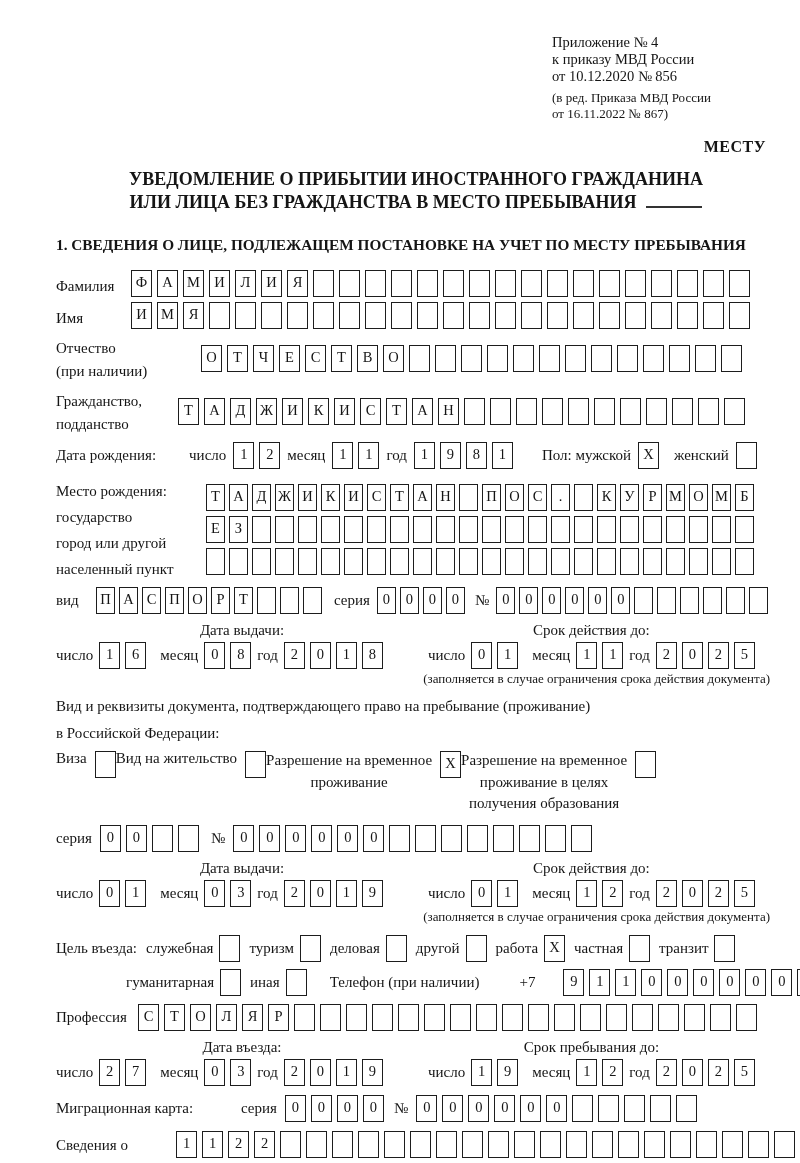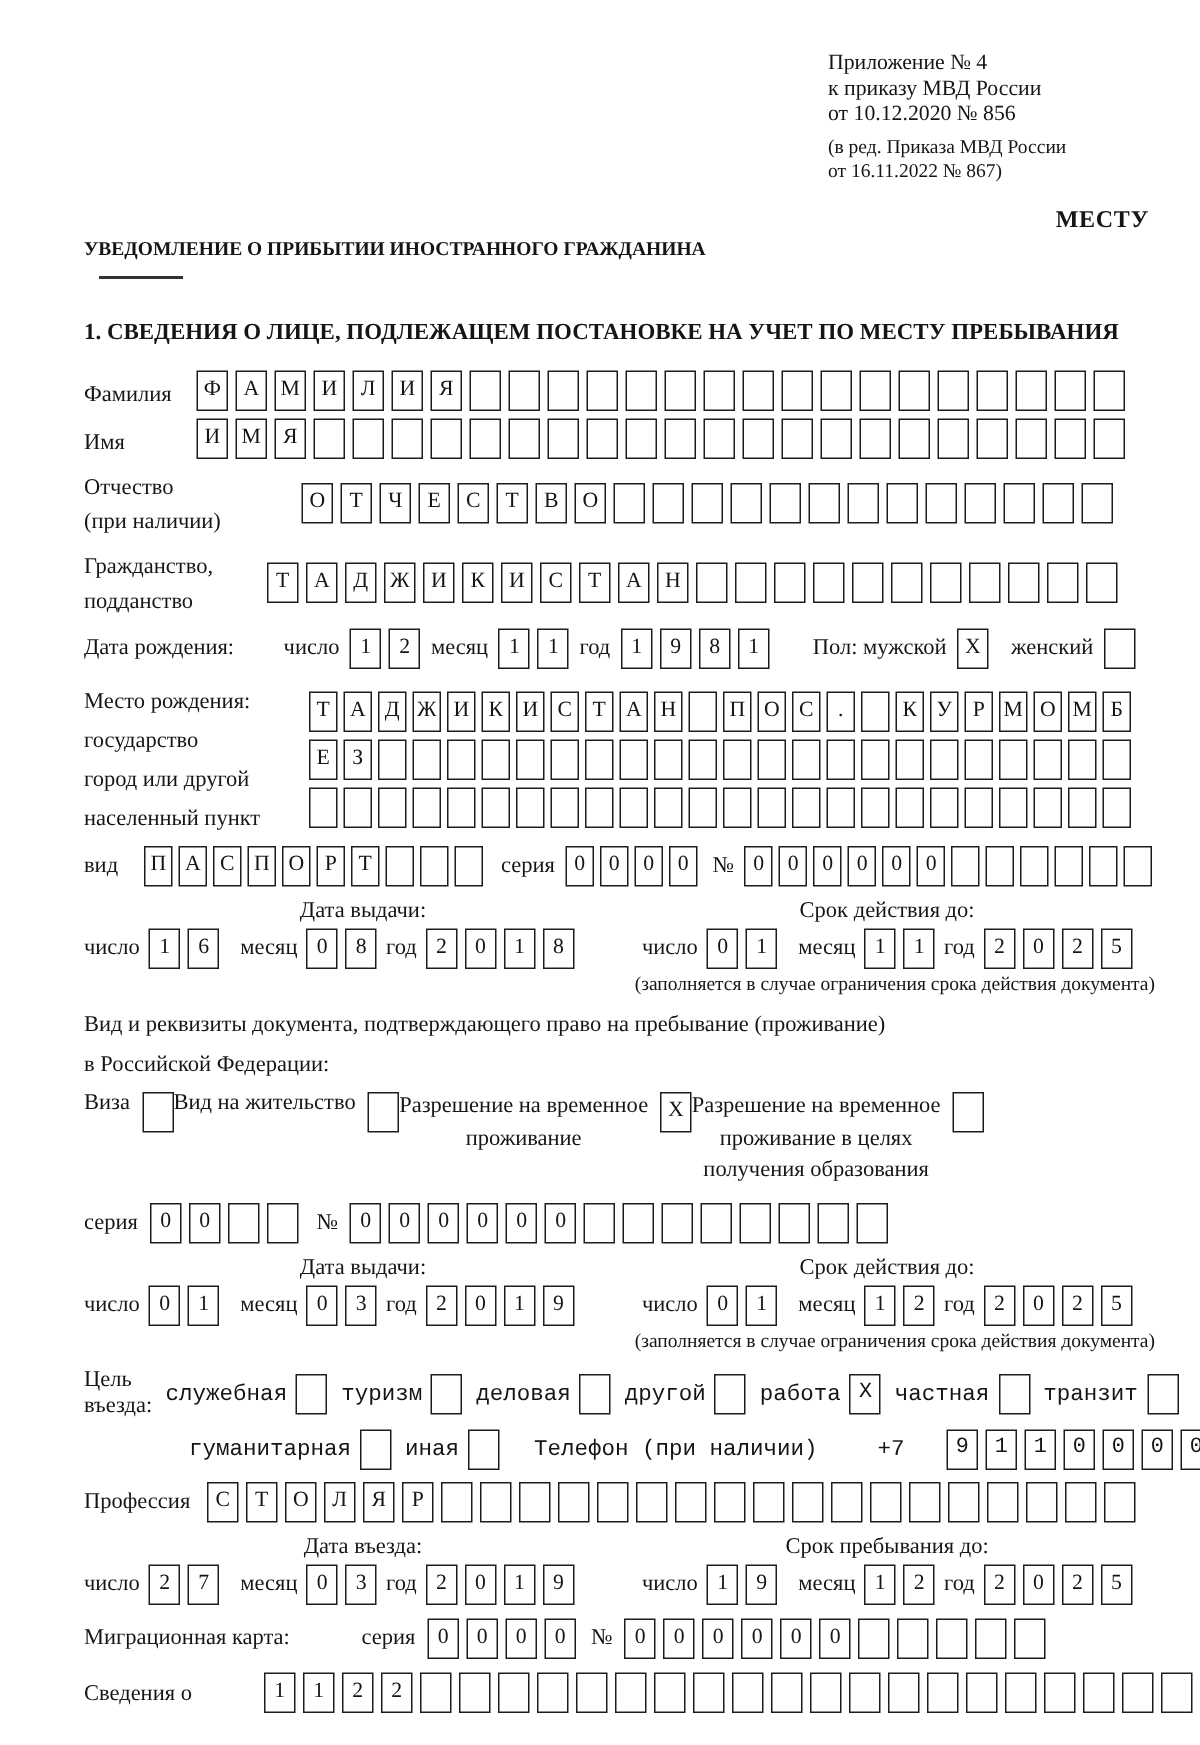--- a/index.html
+++ b/index.html
@@ -3,21 +3,21 @@
 <meta charset="utf-8">
 <style>
   html,body{margin:0;padding:0;background:#ffffff;}
   body{width:800px;font-family:"Liberation Serif","DejaVu Serif",serif;color:#151515;}
   .page{box-sizing:border-box;width:800px;height:1163px;padding:34px 24px 10px 56px;overflow:hidden;background:#fff;}
 
   
   .annex{width:212px;margin-left:auto;margin-right:12px;font-size:14.5px;line-height:1.18;}
   .annex-note{margin-top:5px;font-size:13px;line-height:1.2;}
   .forma{margin-top:16px;margin-right:10px;text-align:right;font-weight:bold;font-size:16px;letter-spacing:.5px;}
-  .title{margin-top:2px;text-align:left;font-weight:bold;font-size:13px;line-height:1.3;}
+  .title{margin-top:12px;text-align:center;font-weight:bold;font-size:18px;line-height:1.3;}
   .title-underline{display:inline-block;width:56px;border-bottom:2px solid #333;margin-left:10px;vertical-align:baseline;}
   .section1{margin-top:22px;font-weight:bold;font-size:15.3px;}
 
   
   .row{display:flex;align-items:center;margin-bottom:5px;}
   .vcenter{align-items:center;}
   .lbl{font-size:15px;flex:none;padding-top:5px;}
   .lbl2{display:flex;flex-direction:column;font-size:15px;flex:none;line-height:1.5;padding-top:3px;}
   .cells{display:inline-flex;gap:5px;flex:none;}
   .cell{box-sizing:border-box;flex:none;width:21px;height:27px;border:1.8px solid #1d1d1d;text-align:center;font-size:14.5px;line-height:23px;background:#fff;}
@@ -40,42 +40,42 @@
   .note-right{text-align:right;font-size:13px;margin:2px 6px 6px 0;}
 
   .intro{font-size:15px;line-height:1.75;margin-top:6px;}
 
   .options-row{display:flex;align-items:flex-start;gap:0;margin-top:4px;}
   .opt{display:flex;align-items:flex-start;gap:8px;font-size:15px;}
   .optlines{display:flex;flex-direction:column;text-align:center;line-height:1.45;}
   .opt .cells{margin-top:1px;}
 
   .purpose-row{display:flex;align-items:center;gap:9px;margin-top:10px;font-size:15px;flex-wrap:nowrap;}
-  .pitem{display:flex;align-items:center;gap:6px;flex:none;font-family:Liberation Mono, monospace;}
+  .pitem{display:flex;align-items:center;gap:6px;flex:none;}
 </style>
 </head>
 <body>
 
 <div class="page">
 
   <div class="annex">
     <div>Приложение № 4</div>
     <div>к приказу МВД России</div>
     <div>от 10.12.2020 № 856</div>
     <div class="annex-note">
       <div>(в ред. Приказа МВД России</div>
       <div>от 16.11.2022 № 867)</div>
     </div>
   </div>
 
   <div class="forma">МЕСТУ</div>
 
   <div class="title">
     <div>УВЕДОМЛЕНИЕ О ПРИБЫТИИ ИНОСТРАННОГО ГРАЖДАНИНА</div>
-    <div><span class="title-underline"></span></div>
+    <div><span>ИЛИ ЛИЦА БЕЗ ГРАЖДАНСТВА В МЕСТО ПРЕБЫВАНИЯ</span><span class="title-underline"></span></div>
   </div>
 
   <div class="section1">1. СВЕДЕНИЯ О ЛИЦЕ, ПОДЛЕЖАЩЕМ ПОСТАНОВКЕ НА УЧЕТ ПО МЕСТУ ПРЕБЫВАНИЯ</div>
 
   <div class="row" style="margin-top:16px;">
     <span class="lbl w75">Фамилия</span>
     <span class="cells">
         <span class="cell">Ф</span>
         <span class="cell">А</span>
         <span class="cell">М</span>

